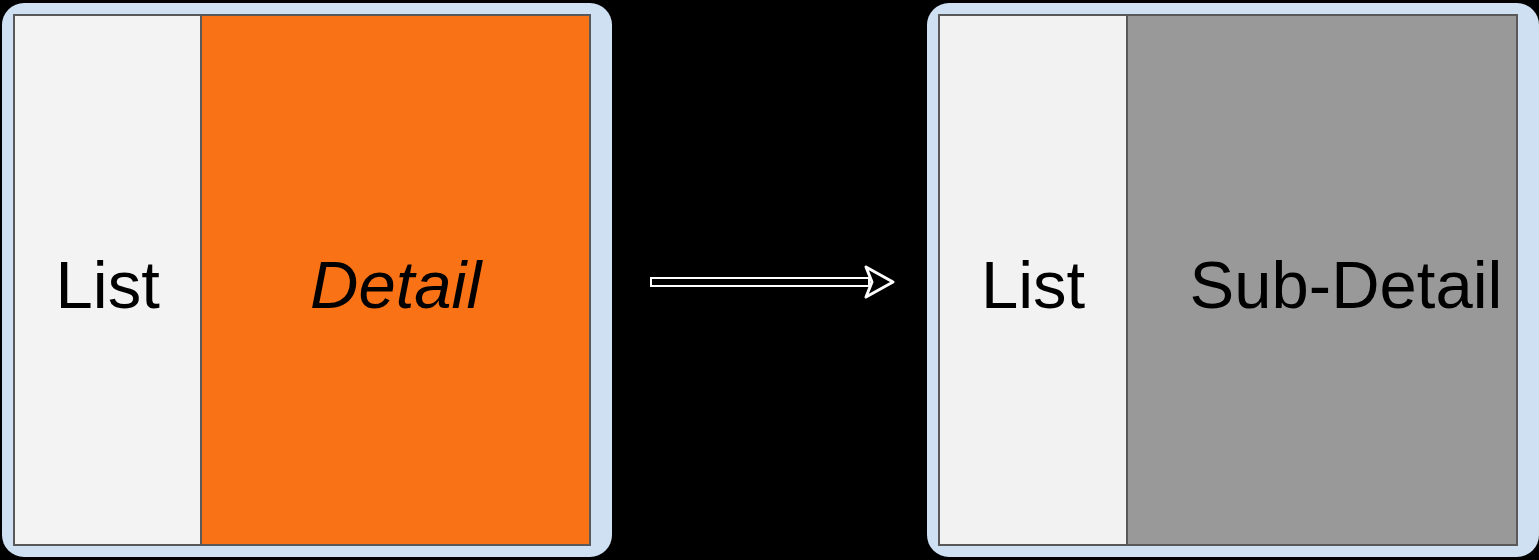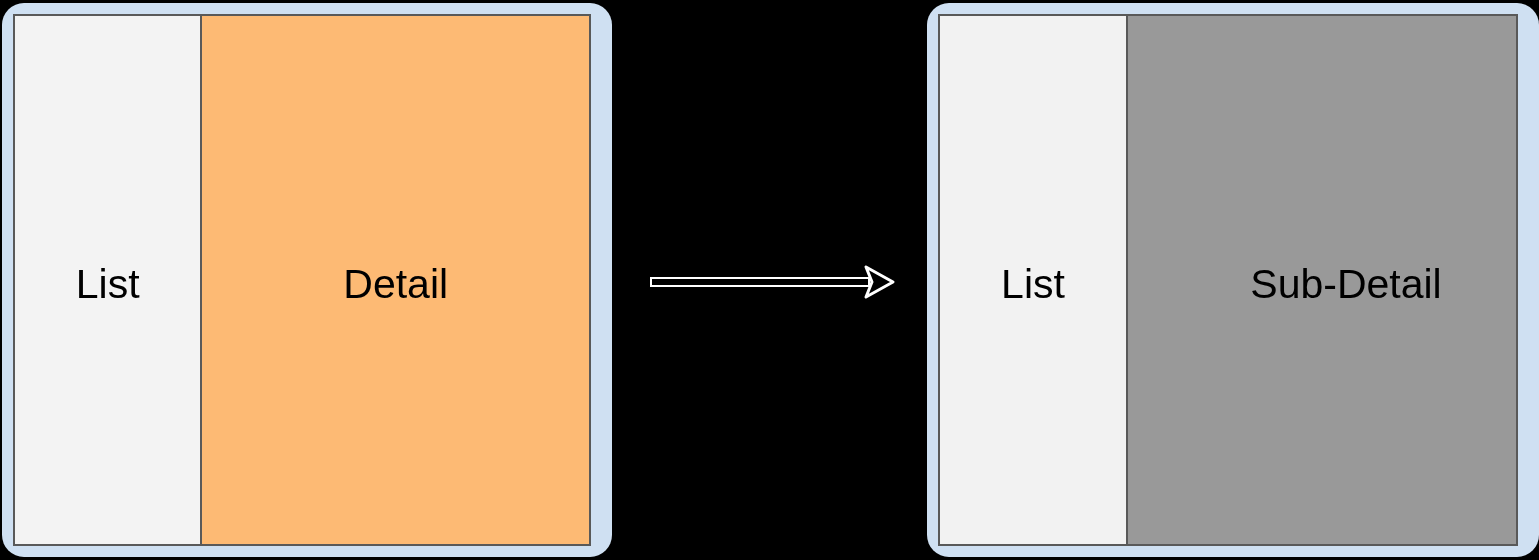--- a/index.html
+++ b/index.html
@@ -40,21 +40,21 @@
   .pane {
     display: flex;
     align-items: center;
     justify-content: center;
     box-sizing: border-box;
     height: 100%;
   }
   .pane.list   { width: 32.3%; }
   .pane.detail { flex: 1; border-left: 2px solid #595959; }
   .pane-label {
-    font-size: 41px;
+    font-size: 67px;
     line-height: 1;
     color: #000000;
     white-space: nowrap;
     transform: translateY(4px);
   }
   .arrow-wrap {
     position: absolute;
     left: 640px;
     top: 252px;
     width: 264px;
@@ -64,21 +64,21 @@
 </head>
 <body>
 
 <div class="stage" style="background-color: rgb(0, 0, 0);">
 
   <div class="device-frame before" style="background-color: rgb(207, 224, 242);">
     <div class="panes" style="border-color: rgb(89, 89, 89);">
       <div class="pane list" style="background-color: rgb(243, 243, 243);">
         <span class="pane-label">List</span>
       </div>
-      <div class="pane detail" style="background-color: #fdba74; border-color: rgb(89, 89, 89);">
+      <div class="pane detail" style="background-color: #f97316; border-color: rgb(89, 89, 89); font-style: italic;">
         <span class="pane-label">Detail</span>
       </div>
     </div>
   </div>
 
   <div class="arrow-wrap">
     <svg width="264" height="60" viewBox="0 0 264 60" xmlns="http://www.w3.org/2000/svg">
       <path d="M11 26 H229 V34 H11 Z" fill="#000000" stroke="#ffffff" stroke-width="2"></path>
       <path d="M226 15 L253 30 L226 45 L232 30 Z" fill="#000000" stroke="#ffffff" stroke-width="3" stroke-linejoin="round"></path>
     </svg>

